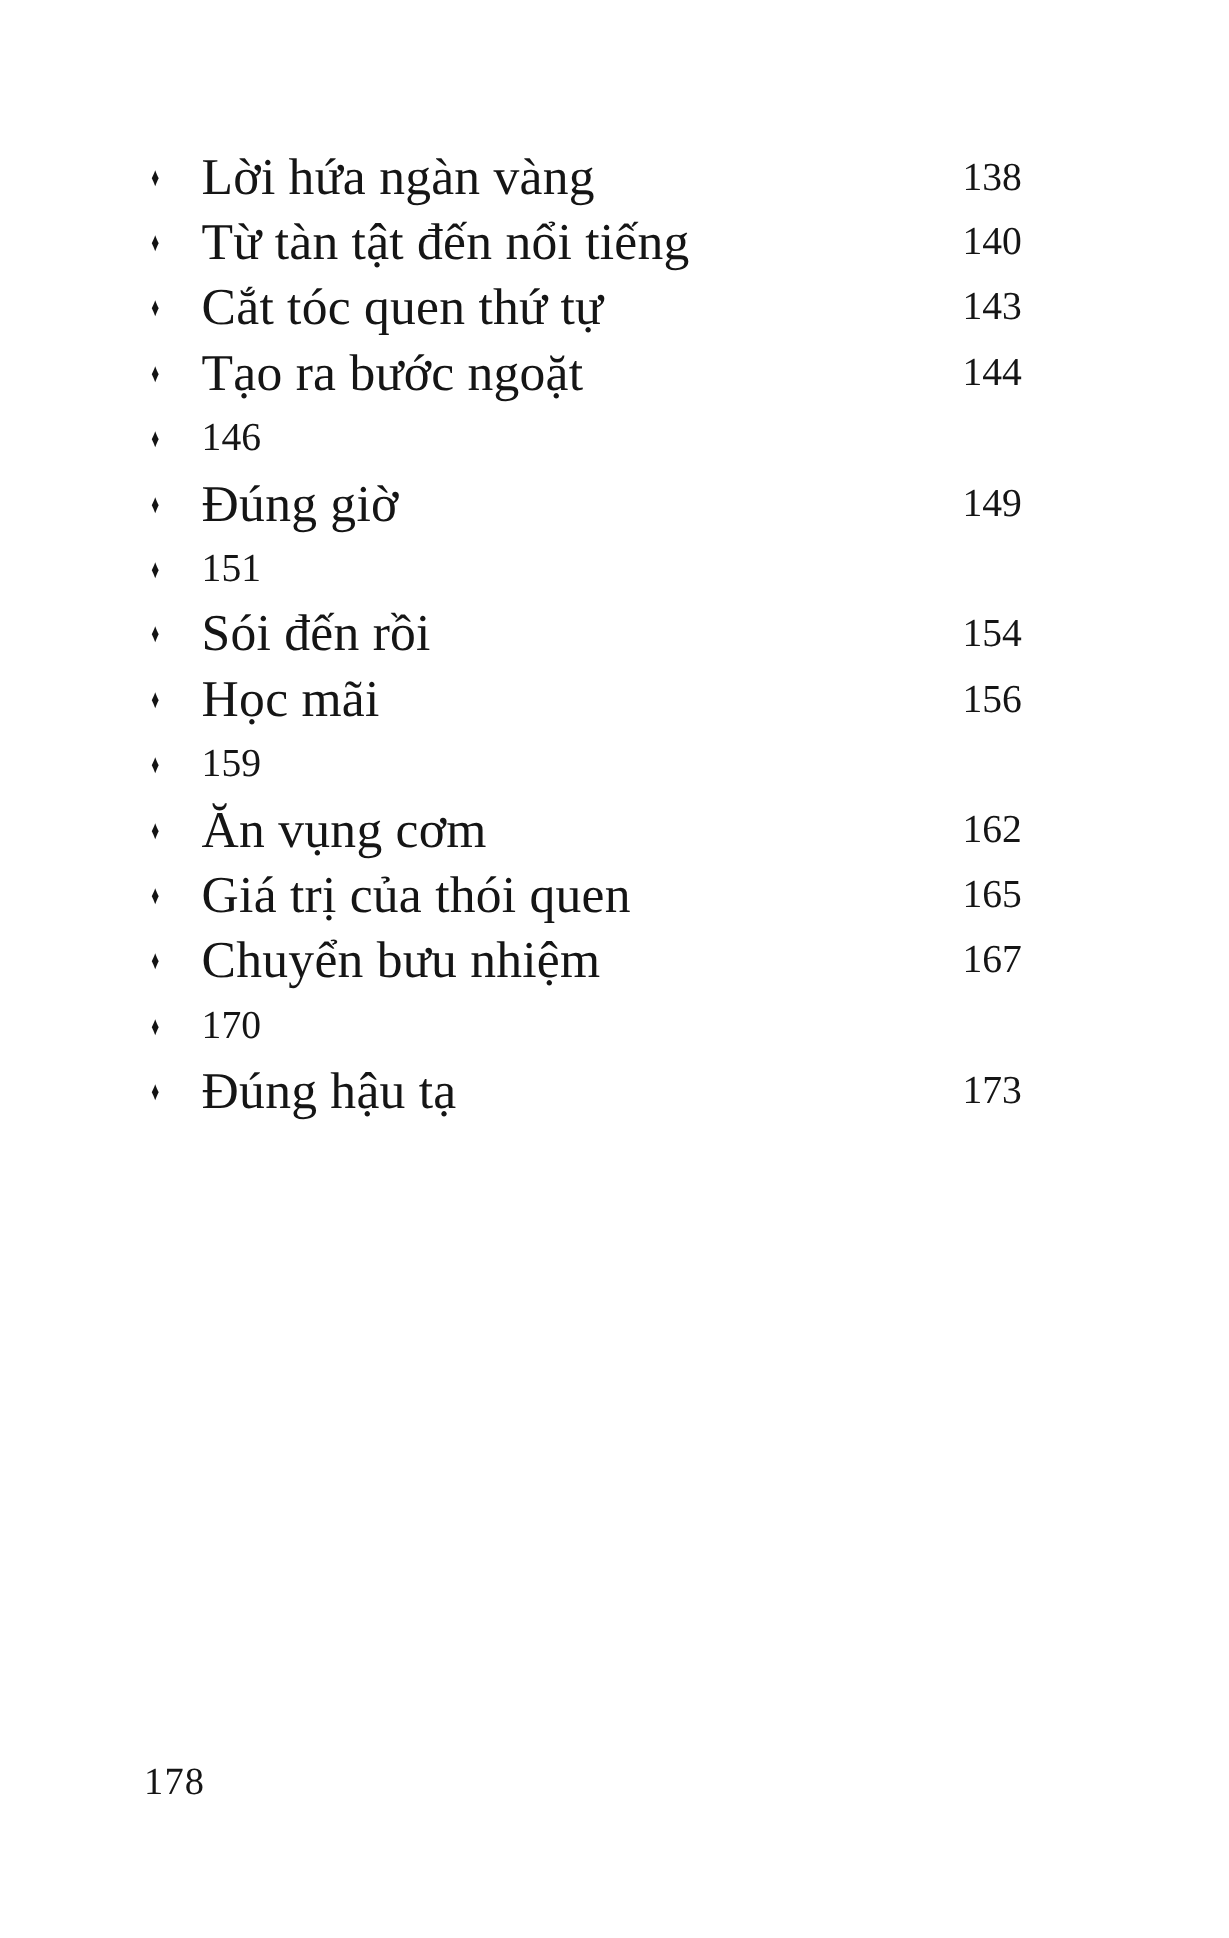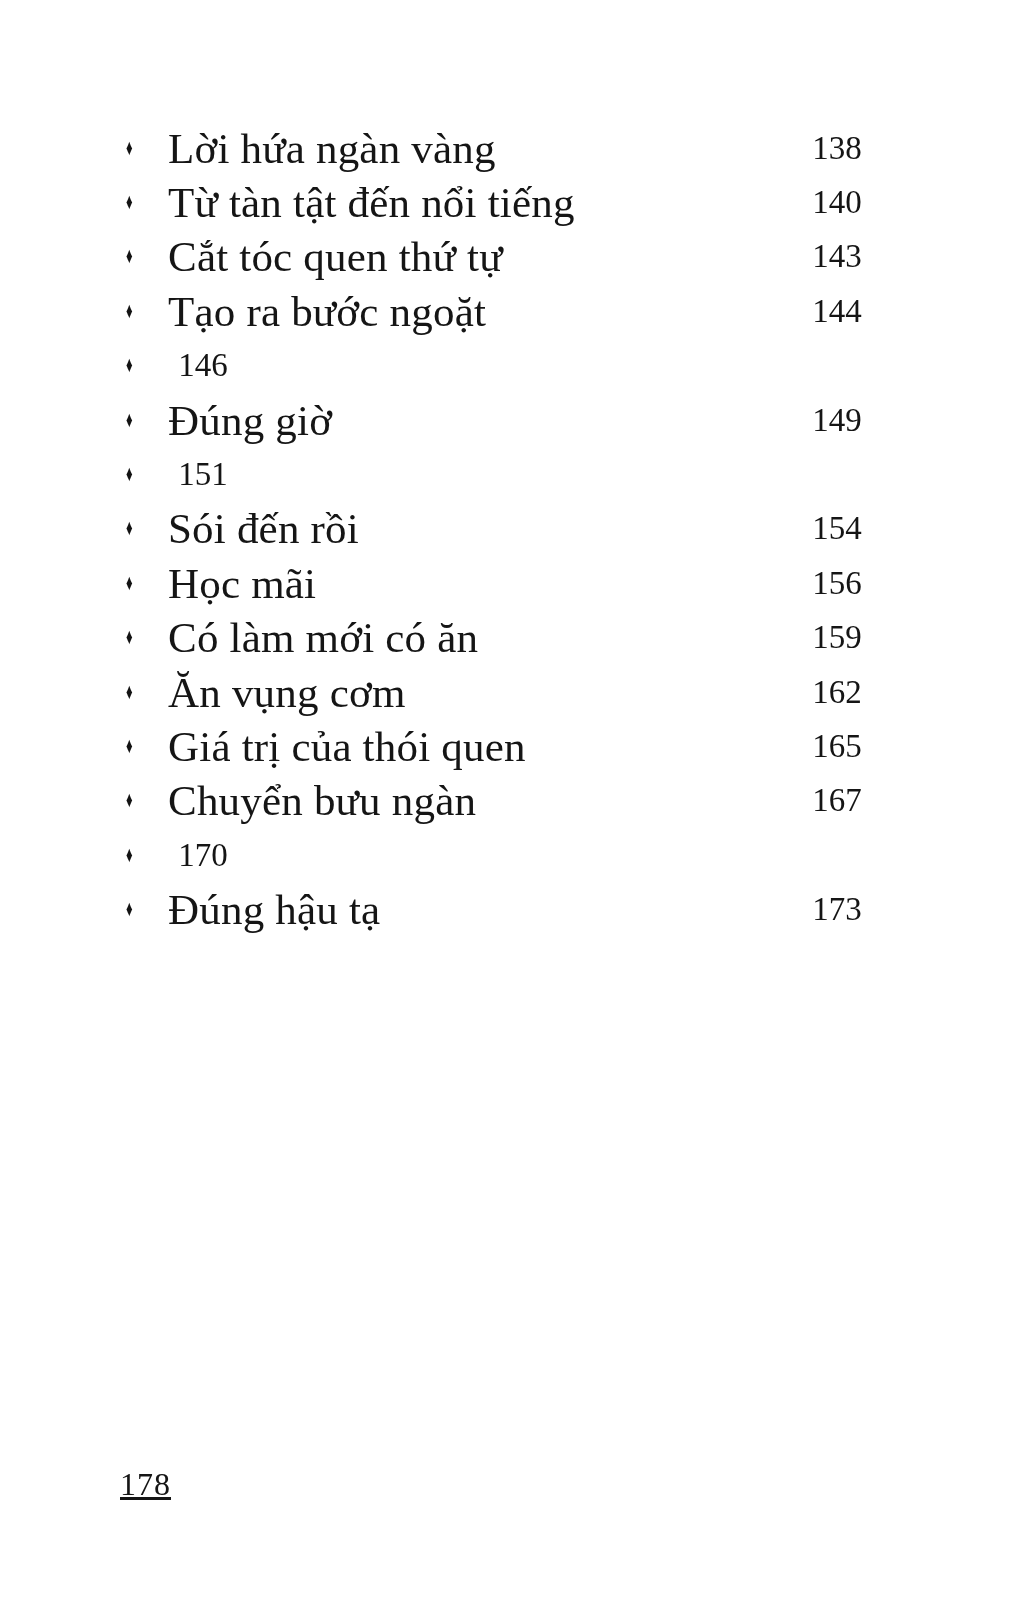--- a/index.html
+++ b/index.html
@@ -44,31 +44,30 @@
   .title {
     flex: 1 1 auto;
     font-size: 43px;
     letter-spacing: 0.2px;
     white-space: nowrap;
     overflow: hidden;
   }
   .page-num {
     flex: 0 0 auto;
     font-size: 33px;
-    text-align: center;
+    text-align: left;
     min-width: 70px;
   }
   .footer-page {
     position: absolute;
     left: 120px;
     top: 1466px;
     font-size: 32px;
     letter-spacing: 1px;
     color: #151515;
-    text-decoration: underline;
   }
 </style>
 </head>
 <body>
 
 <div class="page">
 
   <div class="toc-list">
       <div class="toc-row">
         <span class="bullet"><span class="bullet-glyph">♦</span></span>
@@ -108,36 +107,35 @@
         <span class="title">Sói đến rồi</span>
         <span class="page-num">154</span>
       </div>
       <div class="toc-row">
         <span class="bullet"><span class="bullet-glyph">♦</span></span>
         <span class="title">Học mãi</span>
         <span class="page-num">156</span>
       </div>
       <div class="toc-row">
         <span class="bullet"><span class="bullet-glyph">♦</span></span>
-        <span class="title">Có làm mới có ăn</span>
         <span class="page-num">159</span>
       </div>
       <div class="toc-row">
         <span class="bullet"><span class="bullet-glyph">♦</span></span>
         <span class="title">Ăn vụng cơm</span>
         <span class="page-num">162</span>
       </div>
       <div class="toc-row">
         <span class="bullet"><span class="bullet-glyph">♦</span></span>
         <span class="title">Giá trị của thói quen</span>
         <span class="page-num">165</span>
       </div>
       <div class="toc-row">
         <span class="bullet"><span class="bullet-glyph">♦</span></span>
-        <span class="title">Chuyển bưu ngàn</span>
+        <span class="title">Chuyển bưu nhiệm</span>
         <span class="page-num">167</span>
       </div>
       <div class="toc-row">
         <span class="bullet"><span class="bullet-glyph">♦</span></span>
         <span class="page-num">170</span>
       </div>
       <div class="toc-row">
         <span class="bullet"><span class="bullet-glyph">♦</span></span>
         <span class="title">Đúng hậu tạ</span>
         <span class="page-num">173</span>

